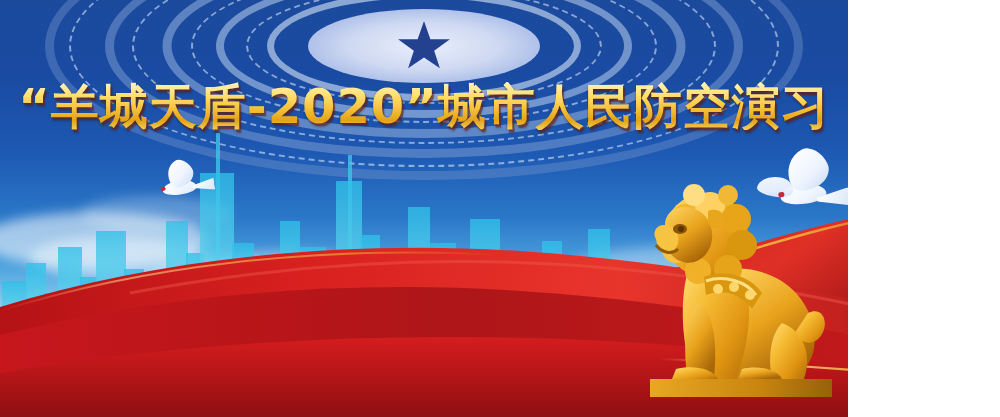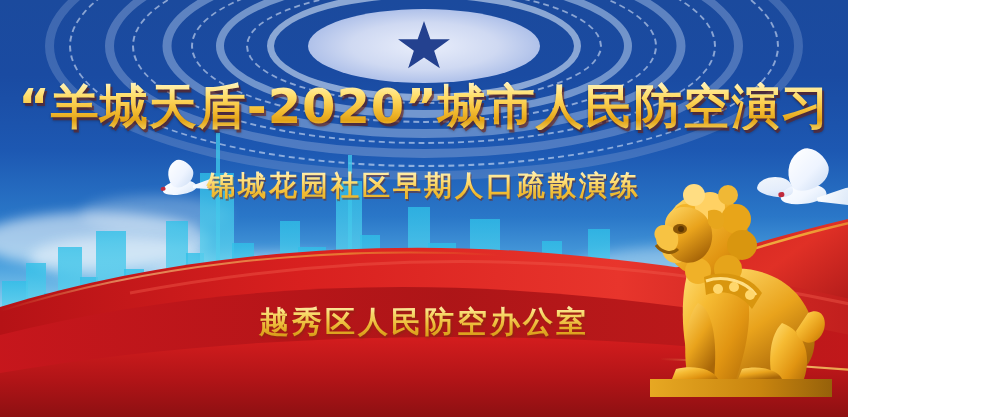--- a/index.html
+++ b/index.html
@@ -328,16 +328,14 @@
     <path d="M72,104 C92,96 118,102 130,120 L120,136 C108,120 90,116 74,122 Z" fill="#d9960f"></path>
     <path d="M74,108 C92,102 114,108 124,122" fill="none" stroke="#ffdf86" stroke-width="3"></path>
     <circle cx="86" cy="116" r="5" fill="#ffd76c"></circle>
     <circle cx="102" cy="114" r="5" fill="#ffd76c"></circle>
     <circle cx="118" cy="122" r="5" fill="#ffd76c"></circle>
 
     <path d="M176,140 C192,132 198,152 188,164 C180,174 166,170 164,158" fill="url(#lionG)"></path>
   </svg>
 
   <div class="title">“羊城天盾-2020”城市人民防空演习</div>
-  <div class="subtitle">锦城花园社区早期人口疏散演练</div>
-  <div class="org">越秀区人民防空办公室</div>
 
 </div>
 
 </body></html>

